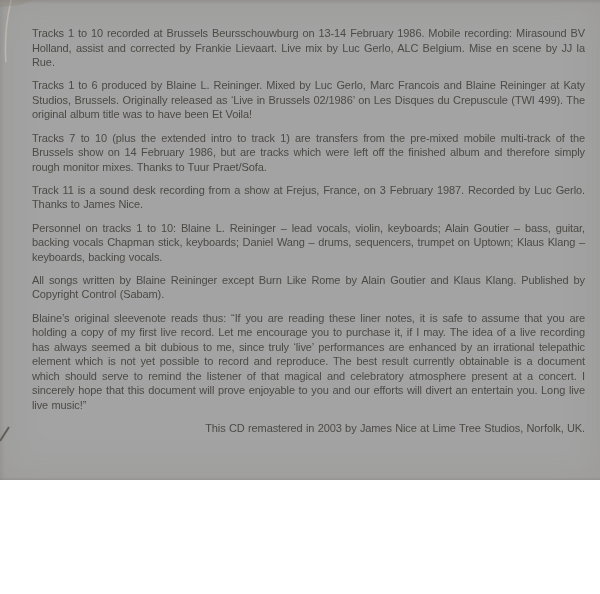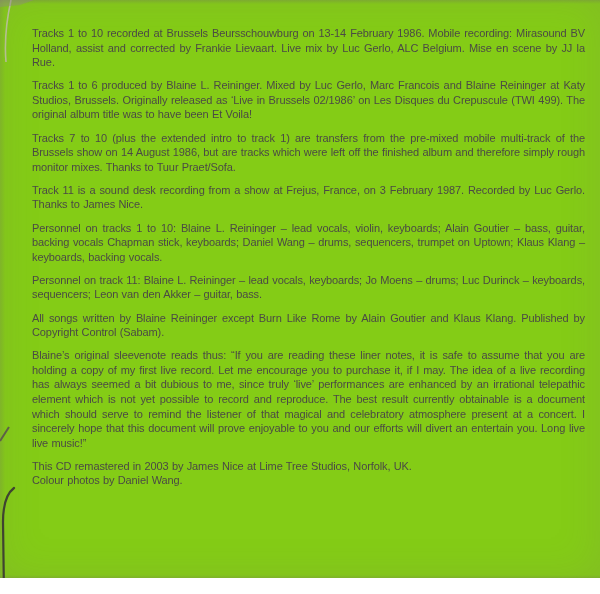--- a/index.html
+++ b/index.html
@@ -1,20 +1,20 @@
 <!DOCTYPE html>
 <html><head>
 <meta charset="utf-8">
 <style>
   html, body { margin: 0; padding: 0; }
   .page {
     position: relative;
     width: 600px;
-    height: 578px;
-    background: #84cc16;
+    height: 480px;
+    background: #a3a3a3;
     overflow: hidden;
     font-family: "Liberation Sans", sans-serif;
     box-shadow: inset 0 0 40px rgba(120,115,105,0.18);
   }
   .paper-shade {
     position: absolute; inset: 0;
     background:
       linear-gradient(to bottom, rgba(110,105,98,0.28) 0px, rgba(110,105,98,0.0) 4px),
       linear-gradient(to top, rgba(110,105,98,0.22) 0px, rgba(110,105,98,0.0) 3px),
       linear-gradient(to right, rgba(110,105,98,0.18) 0px, rgba(110,105,98,0.0) 5px);
@@ -28,21 +28,21 @@
     color: #4b4a45;
   }
   .para {
     margin: 0 0 8.5px 0;
     font-size: 11px;
     line-height: 14.6px;
     letter-spacing: -0.1px;
     word-spacing: 0.4px;
     text-align: justify;
   }
-  .para:last-child { margin-bottom: 12px; }
+  .para:last-child { margin-bottom: 12px; text-align: right; }
   .quote { }
   .credits-block { text-align: left; }
   .credits-block .credit-line { display: block; }
   svg.artifacts {
     position: absolute; inset: 0;
     pointer-events: none;
   }
 </style>
 </head>
 <body>
@@ -50,39 +50,37 @@
 <div class="page">
 
   <div class="paper-shade"></div>
 
   <div class="content">
 
     <p class="para">Tracks 1 to 10 recorded at Brussels Beursschouwburg on 13-14 February 1986. Mobile recording: Mirasound BV Holland, assist and corrected by Frankie Lievaart. Live mix by Luc Gerlo, ALC Belgium. Mise en scene by JJ la Rue.</p>
 
     <p class="para">Tracks 1 to 6 produced by Blaine L. Reininger. Mixed by Luc Gerlo, Marc Francois and Blaine Reininger at Katy Studios, Brussels. Originally released as ‘Live in Brussels 02/1986’ on Les Disques du Crepuscule (TWI 499). The original album title was to have been Et Voila!</p>
 
-    <p class="para">Tracks 7 to 10 (plus the extended intro to track 1) are transfers from the pre-mixed mobile multi-track of the Brussels show on 14 August 1986, but are tracks which were left off the finished album and therefore simply rough monitor mixes. Thanks to Tuur Praet/Sofa.</p>
+    <p class="para">Tracks 7 to 10 (plus the extended intro to track 1) are transfers from the pre-mixed mobile multi-track of the Brussels show on 14 February 1986, but are tracks which were left off the finished album and therefore simply rough monitor mixes. Thanks to Tuur Praet/Sofa.</p>
 
     <p class="para">Track 11 is a sound desk recording from a show at Frejus, France, on 3 February 1987. Recorded by Luc Gerlo. Thanks to James Nice.</p>
 
     <p class="para">Personnel on tracks 1 to 10: Blaine L. Reininger – lead vocals, violin, keyboards; Alain Goutier – bass, guitar, backing vocals Chapman stick, keyboards; Daniel Wang – drums, sequencers, trumpet on Uptown; Klaus Klang – keyboards, backing vocals.</p>
 
-    <p class="para">Personnel on track 11: Blaine L. Reininger – lead vocals, keyboards; Jo Moens – drums; Luc Durinck – keyboards, sequencers; Leon van den Akker – guitar, bass.</p>
 
     <p class="para">All songs written by Blaine Reininger except Burn Like Rome by Alain Goutier and Klaus Klang. Published by Copyright Control (Sabam).</p>
 
     <p class="para">
       <span>Blaine’s original sleevenote reads thus: </span><span class="quote">“If you are reading these liner notes, it is safe to assume that you are holding a copy of my first live record. Let me encourage you to purchase it, if I may. The idea of a live recording has always seemed a bit dubious to me, since truly ‘live’ performances are enhanced by an irrational telepathic element which is not yet possible to record and reproduce. The best result currently obtainable is a document which should serve to remind the listener of that magical and celebratory atmosphere present at a concert. I sincerely hope that this document will prove enjoyable to you and our efforts will divert an entertain you. Long live live music!”</span>
     </p>
 
 
 
     <p class="para credits-block">
       <span class="credit-line">This CD remastered in 2003 by James Nice at Lime Tree Studios, Norfolk, UK.</span>
-      <span class="credit-line">Colour photos by Daniel Wang.</span>
     </p>
 
   </div>
 
   <svg class="artifacts" width="600" height="594" viewBox="0 0 600 594">
 
     <path d="M11,0 C7,18 4,38 6,62" stroke="#c2bcb2" stroke-width="1.6" fill="none" opacity="0.8"></path>
 
     <path d="M0,441 L9,427" stroke="#59554d" stroke-width="2" fill="none" opacity="0.9"></path>
 

